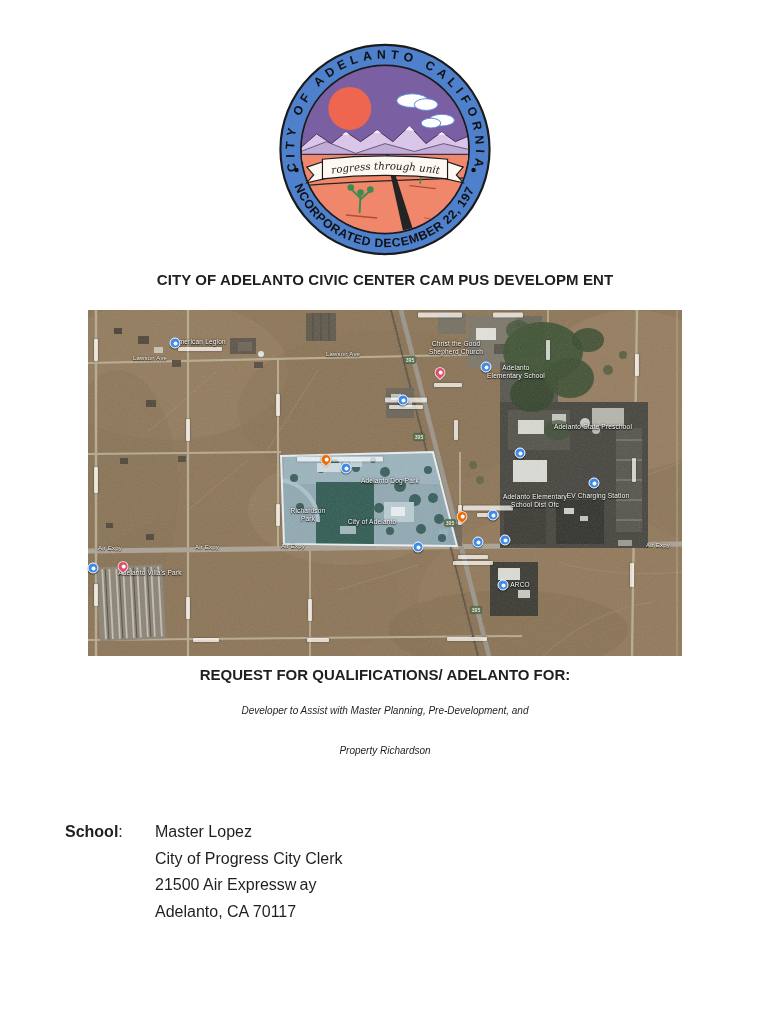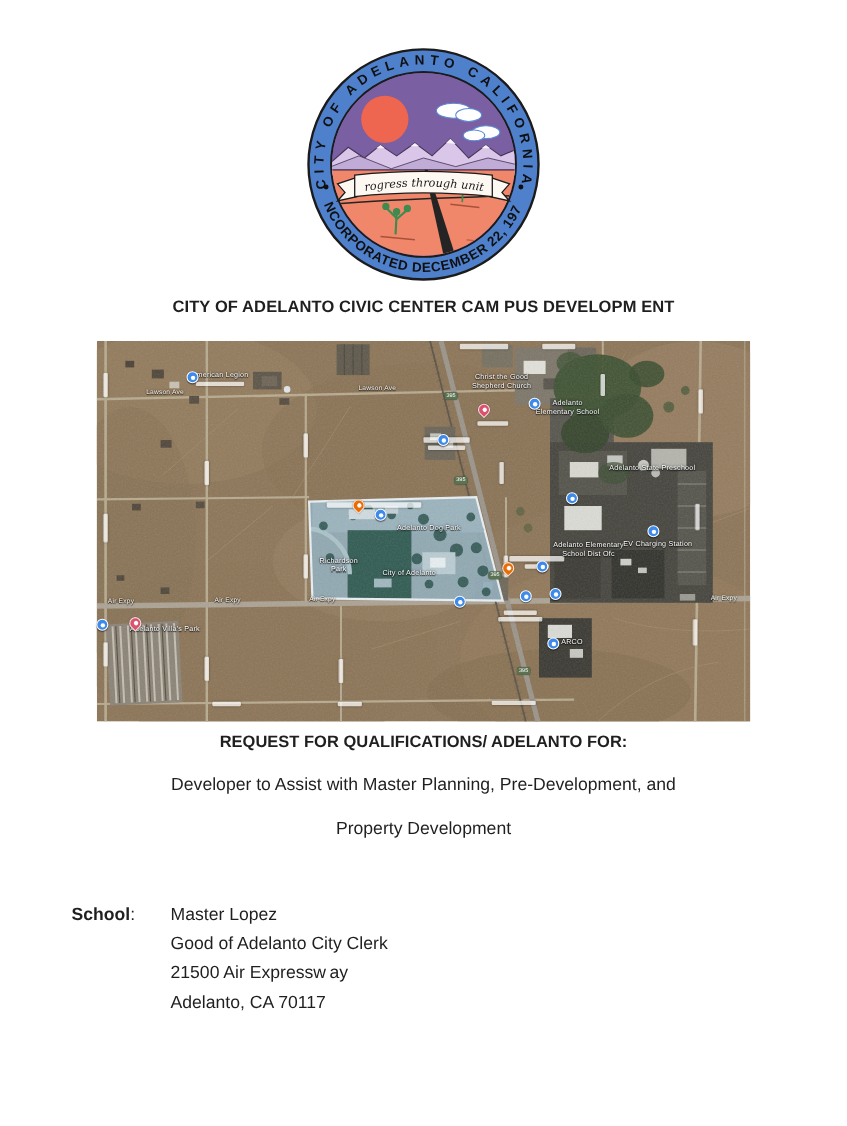--- a/index.html
+++ b/index.html
@@ -11,21 +11,21 @@
   .ring-text{font-family:"Liberation Sans",sans-serif;font-weight:bold;fill:#101010;}
   .ring-top{font-size:12.5px;letter-spacing:5px;}
   .ring-bottom{font-size:12.5px;letter-spacing:0.6px;}
   .motto{font-family:"DejaVu Serif",serif;font-style:italic;font-size:10.5px;fill:#1b1b1b;}
 
   
   .doc-title{position:absolute;top:271px;left:0;right:0;text-align:center;
              font-size:15px;font-weight:bold;letter-spacing:.1px;}
   .request-heading{position:absolute;top:666px;left:0;right:0;text-align:center;
              font-size:15px;font-weight:bold;}
-  .subtitle{position:absolute;left:0;right:0;text-align:center;font-size:16px;}
+  .subtitle{position:absolute;left:0;right:0;text-align:center;font-size:10px;font-style:italic;}
   .sub1{top:705px;} .sub2{top:745px;}
 
   
   .contact{position:absolute;top:819px;left:65px;display:flex;font-size:16px;line-height:26.5px;}
   .contact-label{width:90px;}
   .contact-label b{font-weight:bold;}
   .contact-values{display:flex;flex-direction:column;}
   .email-link{color:#2277d0;text-decoration:underline;}
 
   
@@ -348,25 +348,25 @@
         <div class="mpin blue" style="left: 417px; top: 230px;"></div>
         <div class="mpin blue" style="left: 330px; top: 237px;"></div>
         <div class="mpin pink" style="left: 35px; top: 262px;"></div>
         <div class="mpin blue" style="left: 5px; top: 258px;"></div>
         <div class="mpin blue" style="left: 415px; top: 275px;"></div>
       </div>
   </div>
 
   <div class="request-heading">REQUEST FOR QUALIFICATIONS/ ADELANTO FOR:</div>
   <div class="subtitle sub1">Developer to Assist with Master Planning, Pre-Development, and</div>
-  <div class="subtitle sub2">Property Development</div>
+  <div class="subtitle sub2">Property Richardson</div>
 
   <div class="contact">
     <div class="contact-label"><b>School</b><span>:</span></div>
     <div class="contact-values">
       <span>Master Lopez</span>
-      <span>Good of Adelanto City Clerk</span>
+      <span>City of Progress City Clerk</span>
       <span>21500 Air Expressw ay</span>
       <span>Adelanto, CA 70117</span>
     </div>
   </div>
 
 </div>
 
 </body></html>

